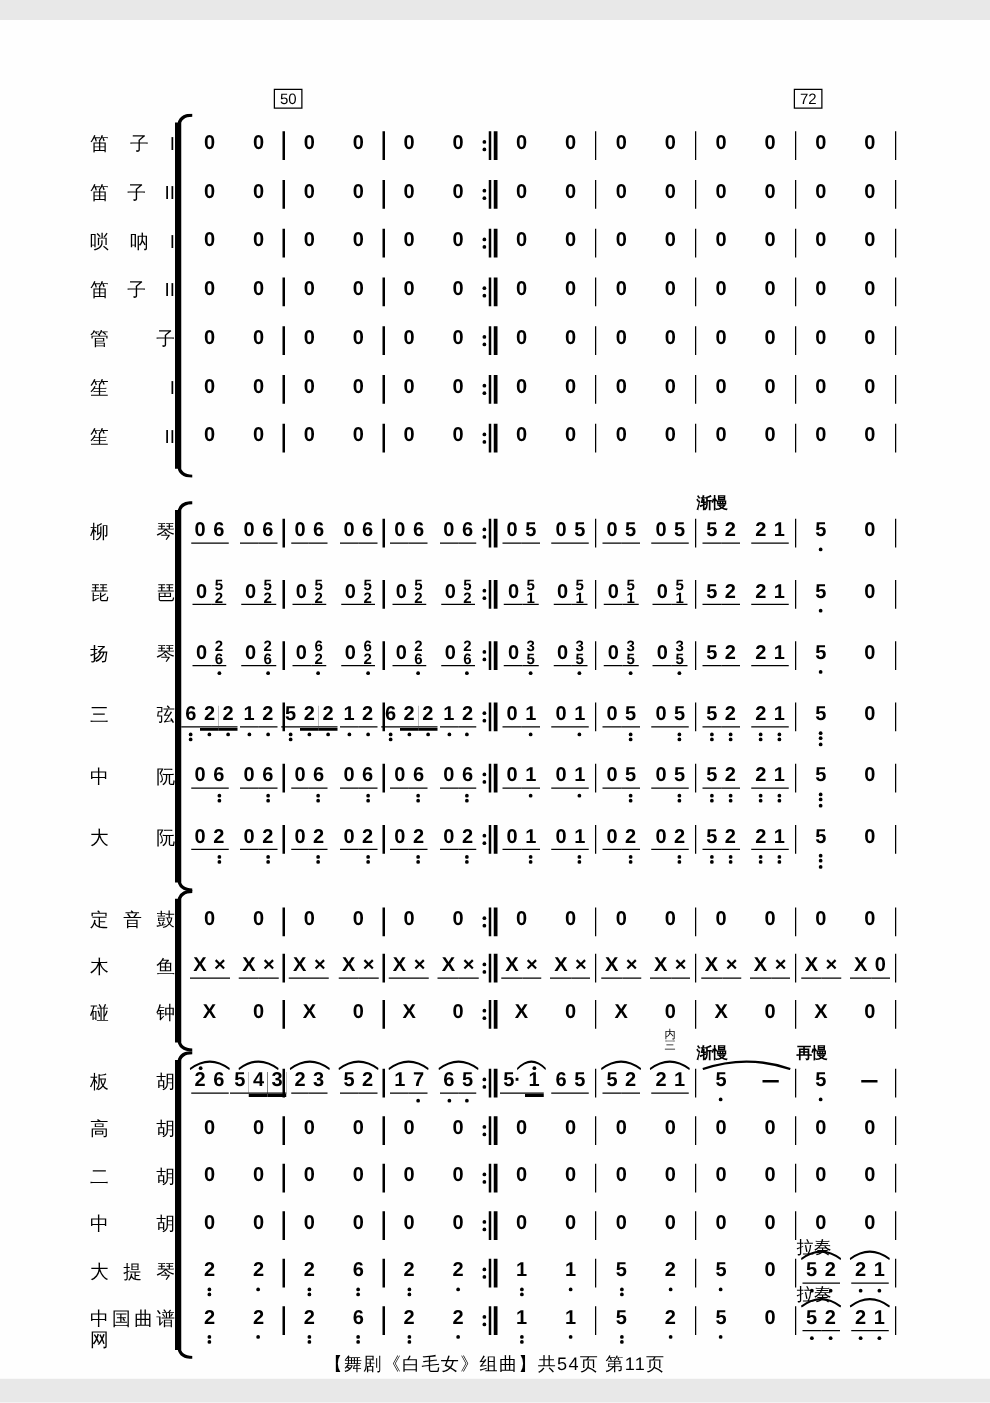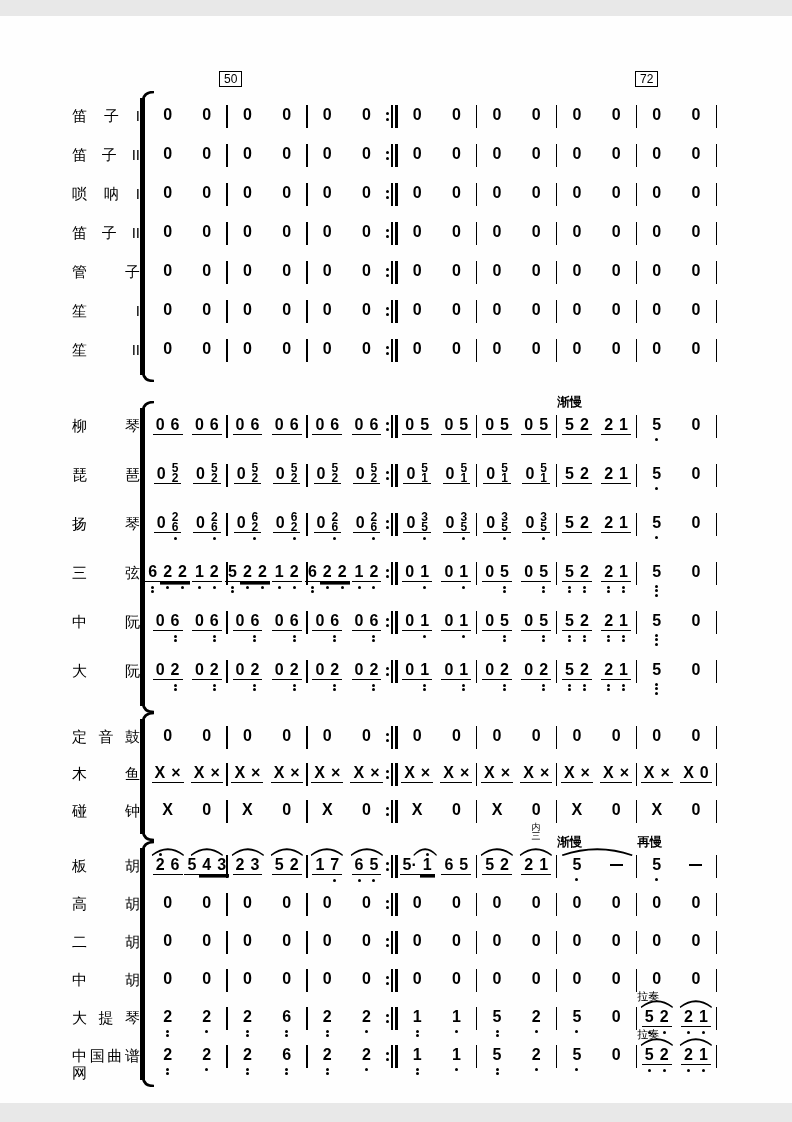--- a/index.html
+++ b/index.html
@@ -46,21 +46,21 @@
   .bar{width:1.5px;background:#000;height:23px;margin-top:5px;flex:none;}
   .bar.thick{width:3px;}
   .repdots{display:flex;flex-direction:column;justify-content:center;gap:3.5px;height:23px;margin-top:5px;margin-right:2px;flex:none;}
   .repgap{width:2px;flex:none;}
 
   .arc{position:absolute;top:-3px;left:7%;width:86%;height:9px;pointer-events:none;}
   .arc svg{width:100%;height:100%;display:block;}
   .arc.right{left:40%;width:62%;}
   .arc.long{left:6%;width:190%;z-index:2;}
   .ann{position:absolute;top:-16px;left:0;font-size:12.5px;font-weight:bold;white-space:nowrap;z-index:3;text-align:right;}
-  .ann.s{font-size:11px;font-weight:normal;top:-13px;}
+  .ann.s{font-size:14px;font-weight:normal;top:-13px;}
   .annv{position:absolute;top:-27px;left:38%;display:flex;flex-direction:column;align-items:center;
         font-size:9px;line-height:9px;z-index:3;}
 
   .mnum{position:absolute;top:55px;border:1px solid #000;font-size:12px;line-height:14px;
         padding:0 4px;background:#fff;}
   #mnum50{left:219px;}
   #mnum55{left:635px;}
 
   #footer-center{position:absolute;left:0;right:0;top:1066px;text-align:center;
                  font-size:14.5px;letter-spacing:1px;}
@@ -4517,20 +4517,21 @@
                   </span>
                 </span>
               </div>
             </div>
             <div class="bar"></div>
           </div>
         </div>
       </div>
     </div>
 
+  <div id="footer-center">【舞剧《白毛女》组曲】共54页 第11页</div>
 
   <div id="footer-right">
     <span id="uploader-text">本曲谱上传于</span>
     <span id="site-logo">
       <svg width="18" height="18" viewBox="0 0 18 18">
         <circle cx="9" cy="9" r="8" fill="#b5432c"></circle>
         <path d="M4 6.5 H14 M4 9.5 H14 M4 12.5 H11" stroke="#fff" stroke-width="1.4" fill="none"></path>
         <path d="M12.5 3 Q16 6 14.5 12" stroke="#fff" stroke-width="1.2" fill="none"></path>
       </svg>
       <span id="site-name" style="color: #737373; font-style: italic;">中国曲谱网</span>

